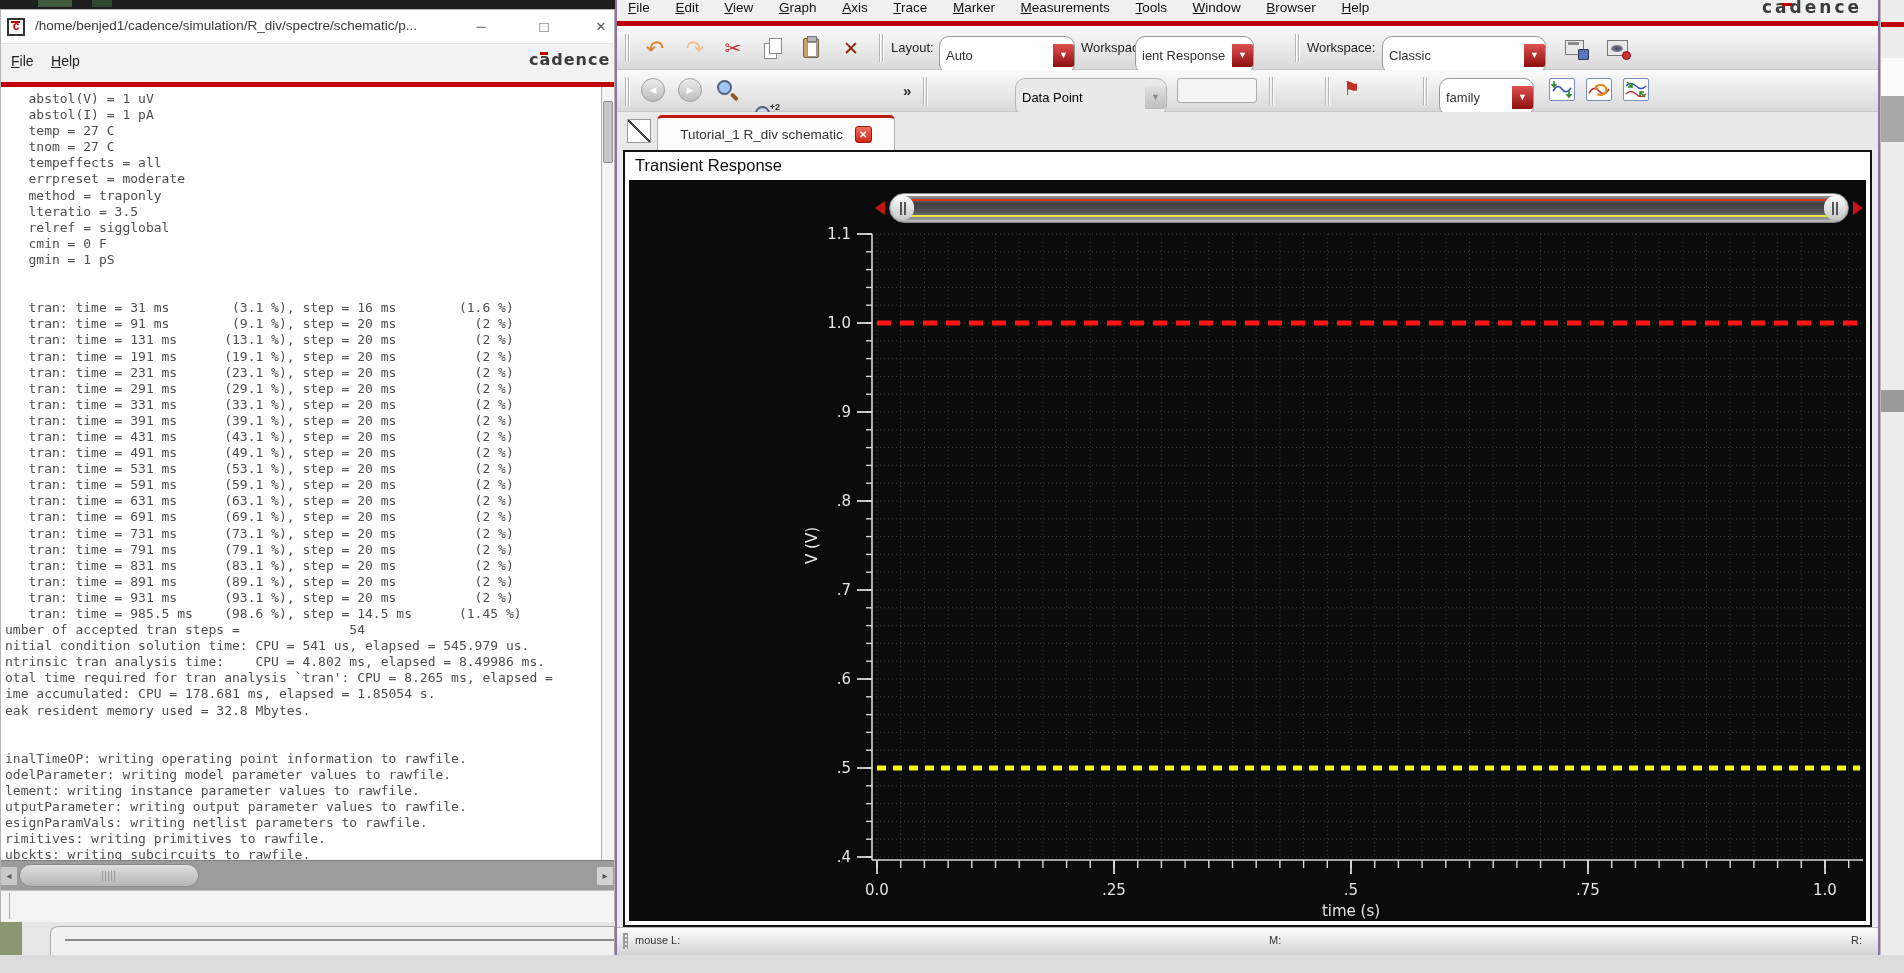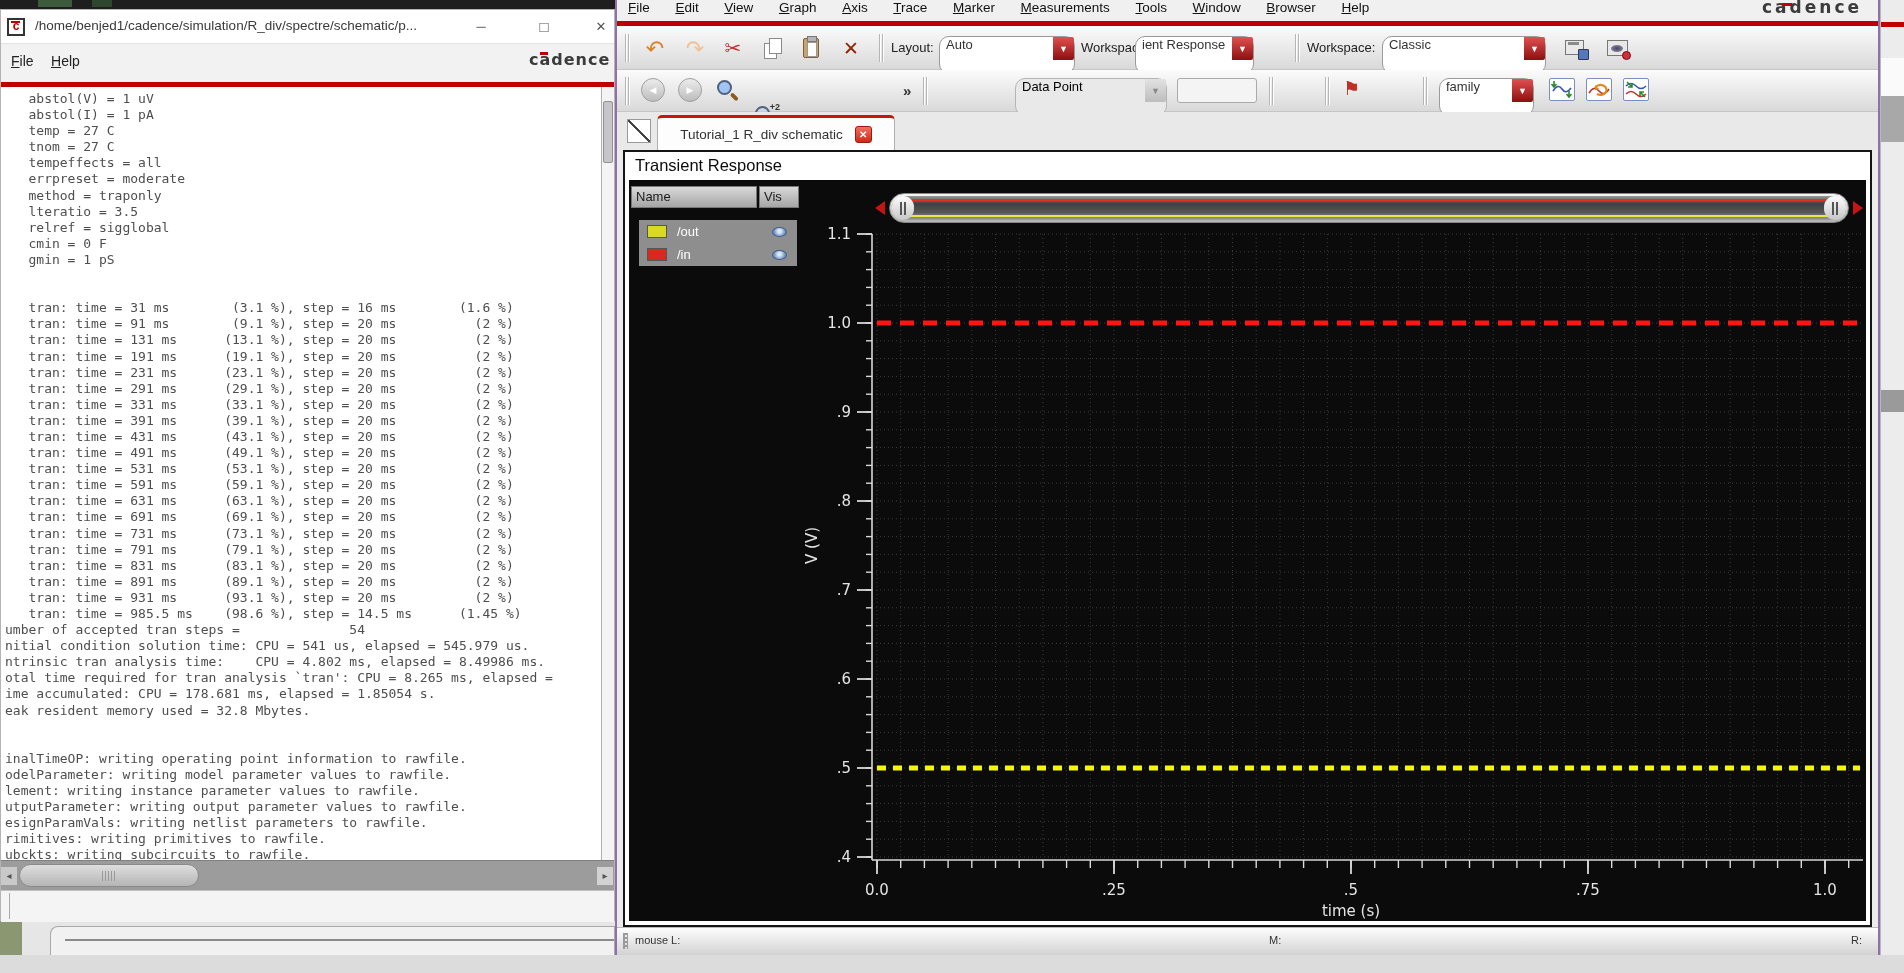--- a/index.html
+++ b/index.html
@@ -66,21 +66,21 @@
   .v-menu-item{display:inline-block;margin-top:-2px;margin-left:11px;margin-right:11px;font-size:13.5px;color:#111}
   .v-logo{right:16px;top:-3px;font-weight:bold;font-size:17px;letter-spacing:3px;color:#3b3b3b;font-family:"DejaVu Sans",sans-serif}
   .v-redline{left:0;top:21px;width:100%;height:5px;background:#c00000}
   .toolbar{left:0;width:100%;background:linear-gradient(#fbfbfb,#d9d9d9);border-bottom:1px solid #c6c6c6}
   .tb1{top:26px;height:44px}
   .tb2{top:70px;height:42px}
   .grip{width:5px;background:repeating-linear-gradient(90deg,#b5b5b5 0 1px,#fff 1px 2px,transparent 2px 3px)}
   .tbtn{width:32px;height:32px;display:flex;align-items:center;justify-content:center;border-radius:3px}
   .glyph{font-family:"DejaVu Sans",sans-serif}
   .lbl{font-size:13px;color:#222}
-  .dd{display:flex;align-items:flex-start;height:38px;background:#fff;border:1px solid #9a9a9a;border-radius:10px}
+  .dd{display:flex;align-items:center;height:38px;background:#fff;border:1px solid #9a9a9a;border-radius:10px}
   .dd .val{flex:1;padding:0 6px;font-size:13px;color:#333;white-space:nowrap;overflow:hidden}
   .dd .arrow{width:21px;height:23px;background:linear-gradient(#e05050,#8d0f0f);border-radius:0 2px 2px 0;
              color:#fff;display:flex;align-items:center;justify-content:center;font-size:9px}
   .dd.gray{background:#e9e9e9;border-color:#b5b5b5}
   .dd.gray .val{color:#000000}
   .dd.gray .arrow{background:linear-gradient(#e2e2e2,#bdbdbd);color:#888}
   .txtfield{height:25px;background:#f4f4f4;border:1px solid #aaa;border-radius:3px}
 
   
   .circle-btn{width:24px;height:24px;border-radius:50%;background:linear-gradient(#ececec,#bdbdbd);
@@ -416,38 +416,20 @@
       <div class="abs tab">
         <span class="t-label">Tutorial_1 R_div schematic</span>
         <span class="t-close">✕</span>
       </div>
     </div>
 
     <div class="abs graphframe">
       <div class="abs g-title">Transient Response</div>
       <div class="abs blackpanel">
 
-        <div class="abs legend">
-          <div class="abs lg-head">
-            <div class="lg-h lg-h-name">Name</div>
-            <div class="lg-h lg-h-vis">Vis</div>
-          </div>
-          <div class="abs lg-rows">
-            <div class="lg-row">
-              <span class="swatch" style="background: rgb(216, 216, 37);"></span>
-              <span class="lg-label">/out</span>
-              <span class="eye"></span>
-            </div>
-            <div class="lg-row">
-              <span class="swatch" style="background: rgb(212, 42, 32);"></span>
-              <span class="lg-label">/in</span>
-              <span class="eye"></span>
-            </div>
-          </div>
-        </div>
 
         <svg class="abs plotsvg" viewBox="0 0 1066 740">
             <line x1="76" y1="54" x2="76" y2="677" stroke="#3d3d3d" stroke-width="1" stroke-dasharray="1 3"></line>
             <line x1="99.7" y1="54" x2="99.7" y2="677" stroke="#3d3d3d" stroke-width="1" stroke-dasharray="1 3"></line>
             <line x1="123.4" y1="54" x2="123.4" y2="677" stroke="#3d3d3d" stroke-width="1" stroke-dasharray="1 3"></line>
             <line x1="147.10000000000002" y1="54" x2="147.10000000000002" y2="677" stroke="#3d3d3d" stroke-width="1" stroke-dasharray="1 3"></line>
             <line x1="170.8" y1="54" x2="170.8" y2="677" stroke="#3d3d3d" stroke-width="1" stroke-dasharray="1 3"></line>
             <line x1="194.5" y1="54" x2="194.5" y2="677" stroke="#3d3d3d" stroke-width="1" stroke-dasharray="1 3"></line>
             <line x1="218.20000000000002" y1="54" x2="218.20000000000002" y2="677" stroke="#3d3d3d" stroke-width="1" stroke-dasharray="1 3"></line>
             <line x1="241.9" y1="54" x2="241.9" y2="677" stroke="#3d3d3d" stroke-width="1" stroke-dasharray="1 3"></line>

